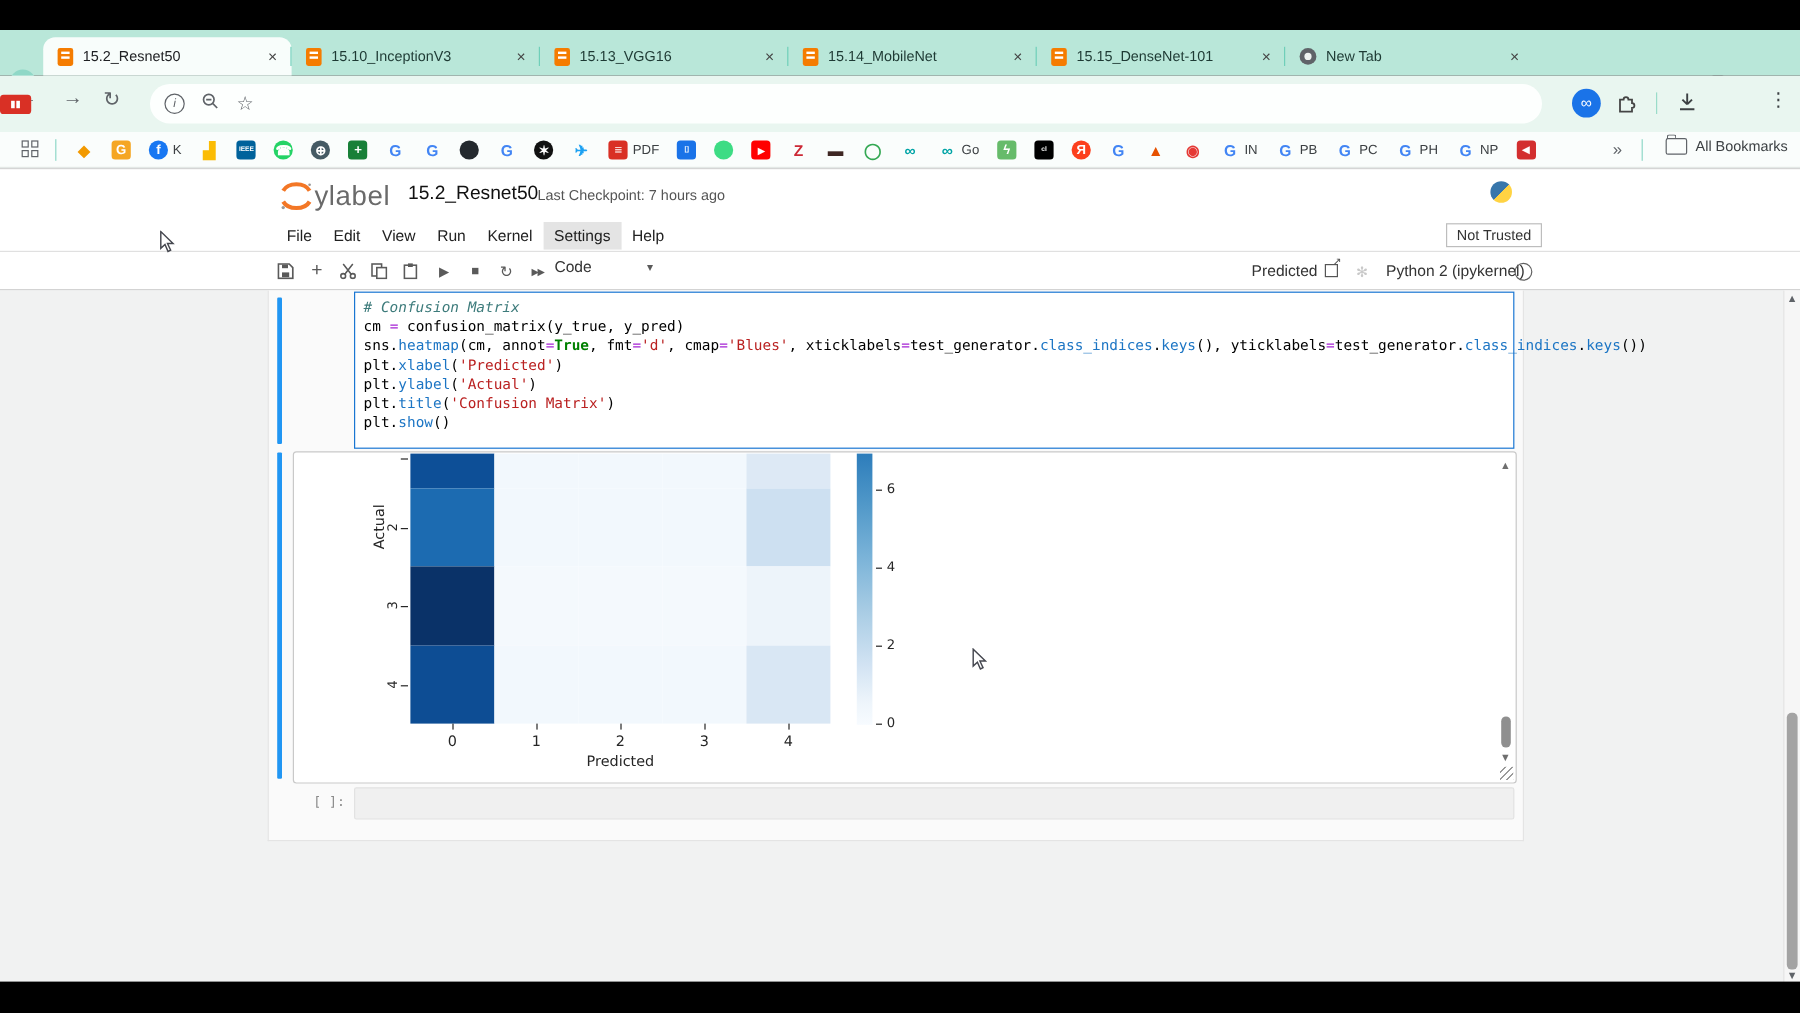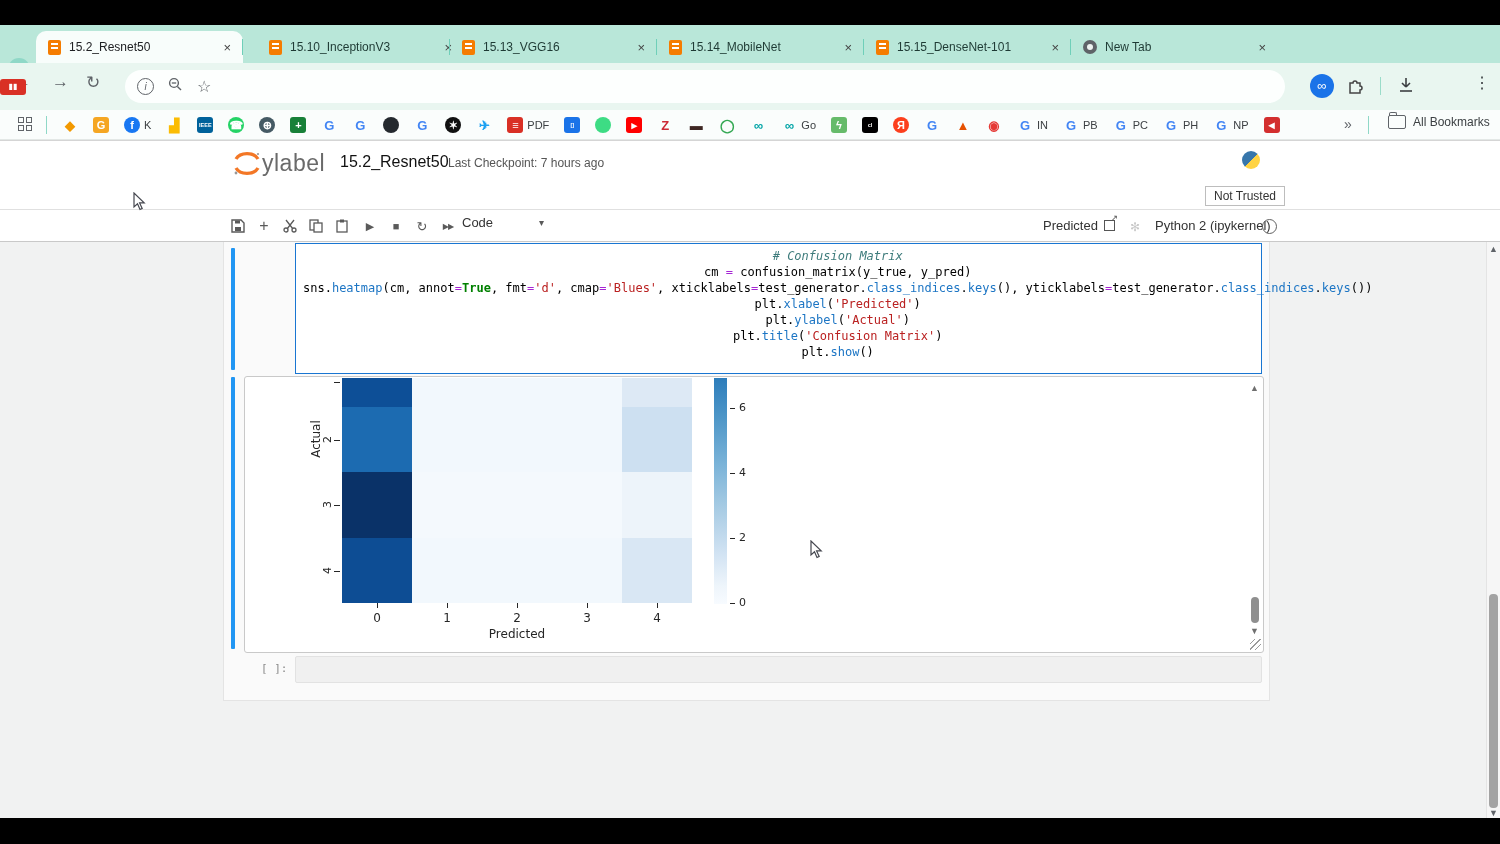--- a/index.html
+++ b/index.html
@@ -64,21 +64,21 @@
   .extlink-ic{width:9px;height:9px;border:1.3px solid #555;display:inline-block;position:relative;}
   .extlink-ic:before{content:"↗";position:absolute;right:-4px;top:-8px;font-size:9px;color:#555;}
   #dbg-ic{left:1130px;top:10px;color:#c9c9c9;font-size:12px;}
   #kernel-name{left:1155px;top:8px;font-size:13px;color:#333;}
   #kernel-status{left:1262px;top:9px;width:13px;height:13px;border:1.5px solid #616161;border-radius:50%;}
   
   #nbarea{left:0;top:101px;width:1500px;height:577px;background:#f1f2f2;}
   #nbcontainer{left:223px;top:0;width:1047px;height:459px;background:#fafafa;border:1px solid #e4e4e4;border-top:none;box-sizing:border-box;}
   .bluebar{position:absolute;left:231px;width:4px;background:#2196f3;border-radius:1px;}
   #codecell{left:295px;top:1px;width:967px;height:131px;background:#fff;border:1px solid #1976d2;box-sizing:border-box;}
-  #code-lines{position:absolute;left:7px;top:4px;font-family:"DejaVu Sans Mono",monospace;font-size:12px;line-height:16px;white-space:pre;color:#000;text-align:center;}
+  #code-lines{position:absolute;left:7px;top:4px;font-family:"DejaVu Sans Mono",monospace;font-size:12px;line-height:16px;white-space:pre;color:#000;}
   .tk-com{color:#3d7b7b;font-style:italic;}
   .tk-op{color:#a626d4;}
   .tk-kw{color:#008000;font-weight:bold;}
   .tk-str{color:#ba2121;}
   .tk-prop{color:#1c75c4;}
   #outputbox{left:244px;top:134px;width:1020px;height:277px;background:#fff;border:1px solid #c9c9c9;border-radius:3px;box-sizing:border-box;}
   .hm-cell{position:absolute;}
   .plot-txt{position:absolute;font-family:"DejaVu Sans",sans-serif;color:#262626;}
   .tickv{position:absolute;background:#262626;}
   #colorbar{position:absolute;background:linear-gradient(to bottom,#2d7dbb 0%,#4f97c8 18%,#7ab3d8 38%,#a8cce4 58%,#d2e3f3 78%,#eef5fb 92%,#f7fbff 100%);}
@@ -101,21 +101,21 @@
 <div id="stage">
 
   <div class="abs" id="tabstrip">
     <div class="abs" id="collapse-btn">˅</div>
     <div class="abs" id="tabs-holder" style="left:0;top:0;width:1280px;height:38px;">
         <div class="tab active" style="left: 36px;">
           <span class="favicon-nb"></span>
           <span class="tlabel">15.2_Resnet50</span>
           <span class="tclose">×</span>
         </div>
-        <div class="tab" style="left: 257px;">
+        <div class="tab" style="left: 243px;">
           <span class="favicon-nb"></span>
           <span class="tlabel">15.10_InceptionV3</span>
           <span class="tclose">×</span>
         </div>
         <div class="tabsep" style="left: 242px;"></div>
         <div class="tab" style="left: 450px;">
           <span class="favicon-nb"></span>
           <span class="tlabel">15.13_VGG16</span>
           <span class="tclose">×</span>
         </div>
@@ -317,20 +317,29 @@
         <circle cx="4" cy="22" r="1.4" fill="#989898"></circle>
           <circle cx="26" cy="3" r="1.1" fill="#989898"></circle>
       </svg>
       <span class="word">ylabel</span>
     </div>
     <div class="abs" id="nb-title">15.2_Resnet50</div>
     <div class="abs" id="nb-checkpoint">Last Checkpoint: 7 hours ago</div>
     <div class="abs" id="hdr-logo-right"></div>
 
     <div class="abs" id="menubar">
+      <div class="abs" id="menu-items">
+          <div class="menu-item">File</div>
+          <div class="menu-item">Edit</div>
+          <div class="menu-item">View</div>
+          <div class="menu-item">Run</div>
+          <div class="menu-item">Kernel</div>
+          <div class="menu-item active">Settings</div>
+          <div class="menu-item">Help</div>
+        </div>
       <div class="abs" id="not-trusted">Not Trusted</div>
     </div>
 
     <div class="abs" id="nbtoolbar">
       <div class="tbtn" style="left:228px;">
         <svg width="14" height="14" viewBox="0 0 14 14">
             <path d="M1 1h9l3 3v9H1z" fill="none" stroke="#5a5a5a" stroke-width="1.4"></path>
             <rect x="4" y="8" width="6" height="4" fill="#5a5a5a"></rect>
             <rect x="4" y="1.5" width="5" height="3" fill="#5a5a5a"></rect>
           </svg>

